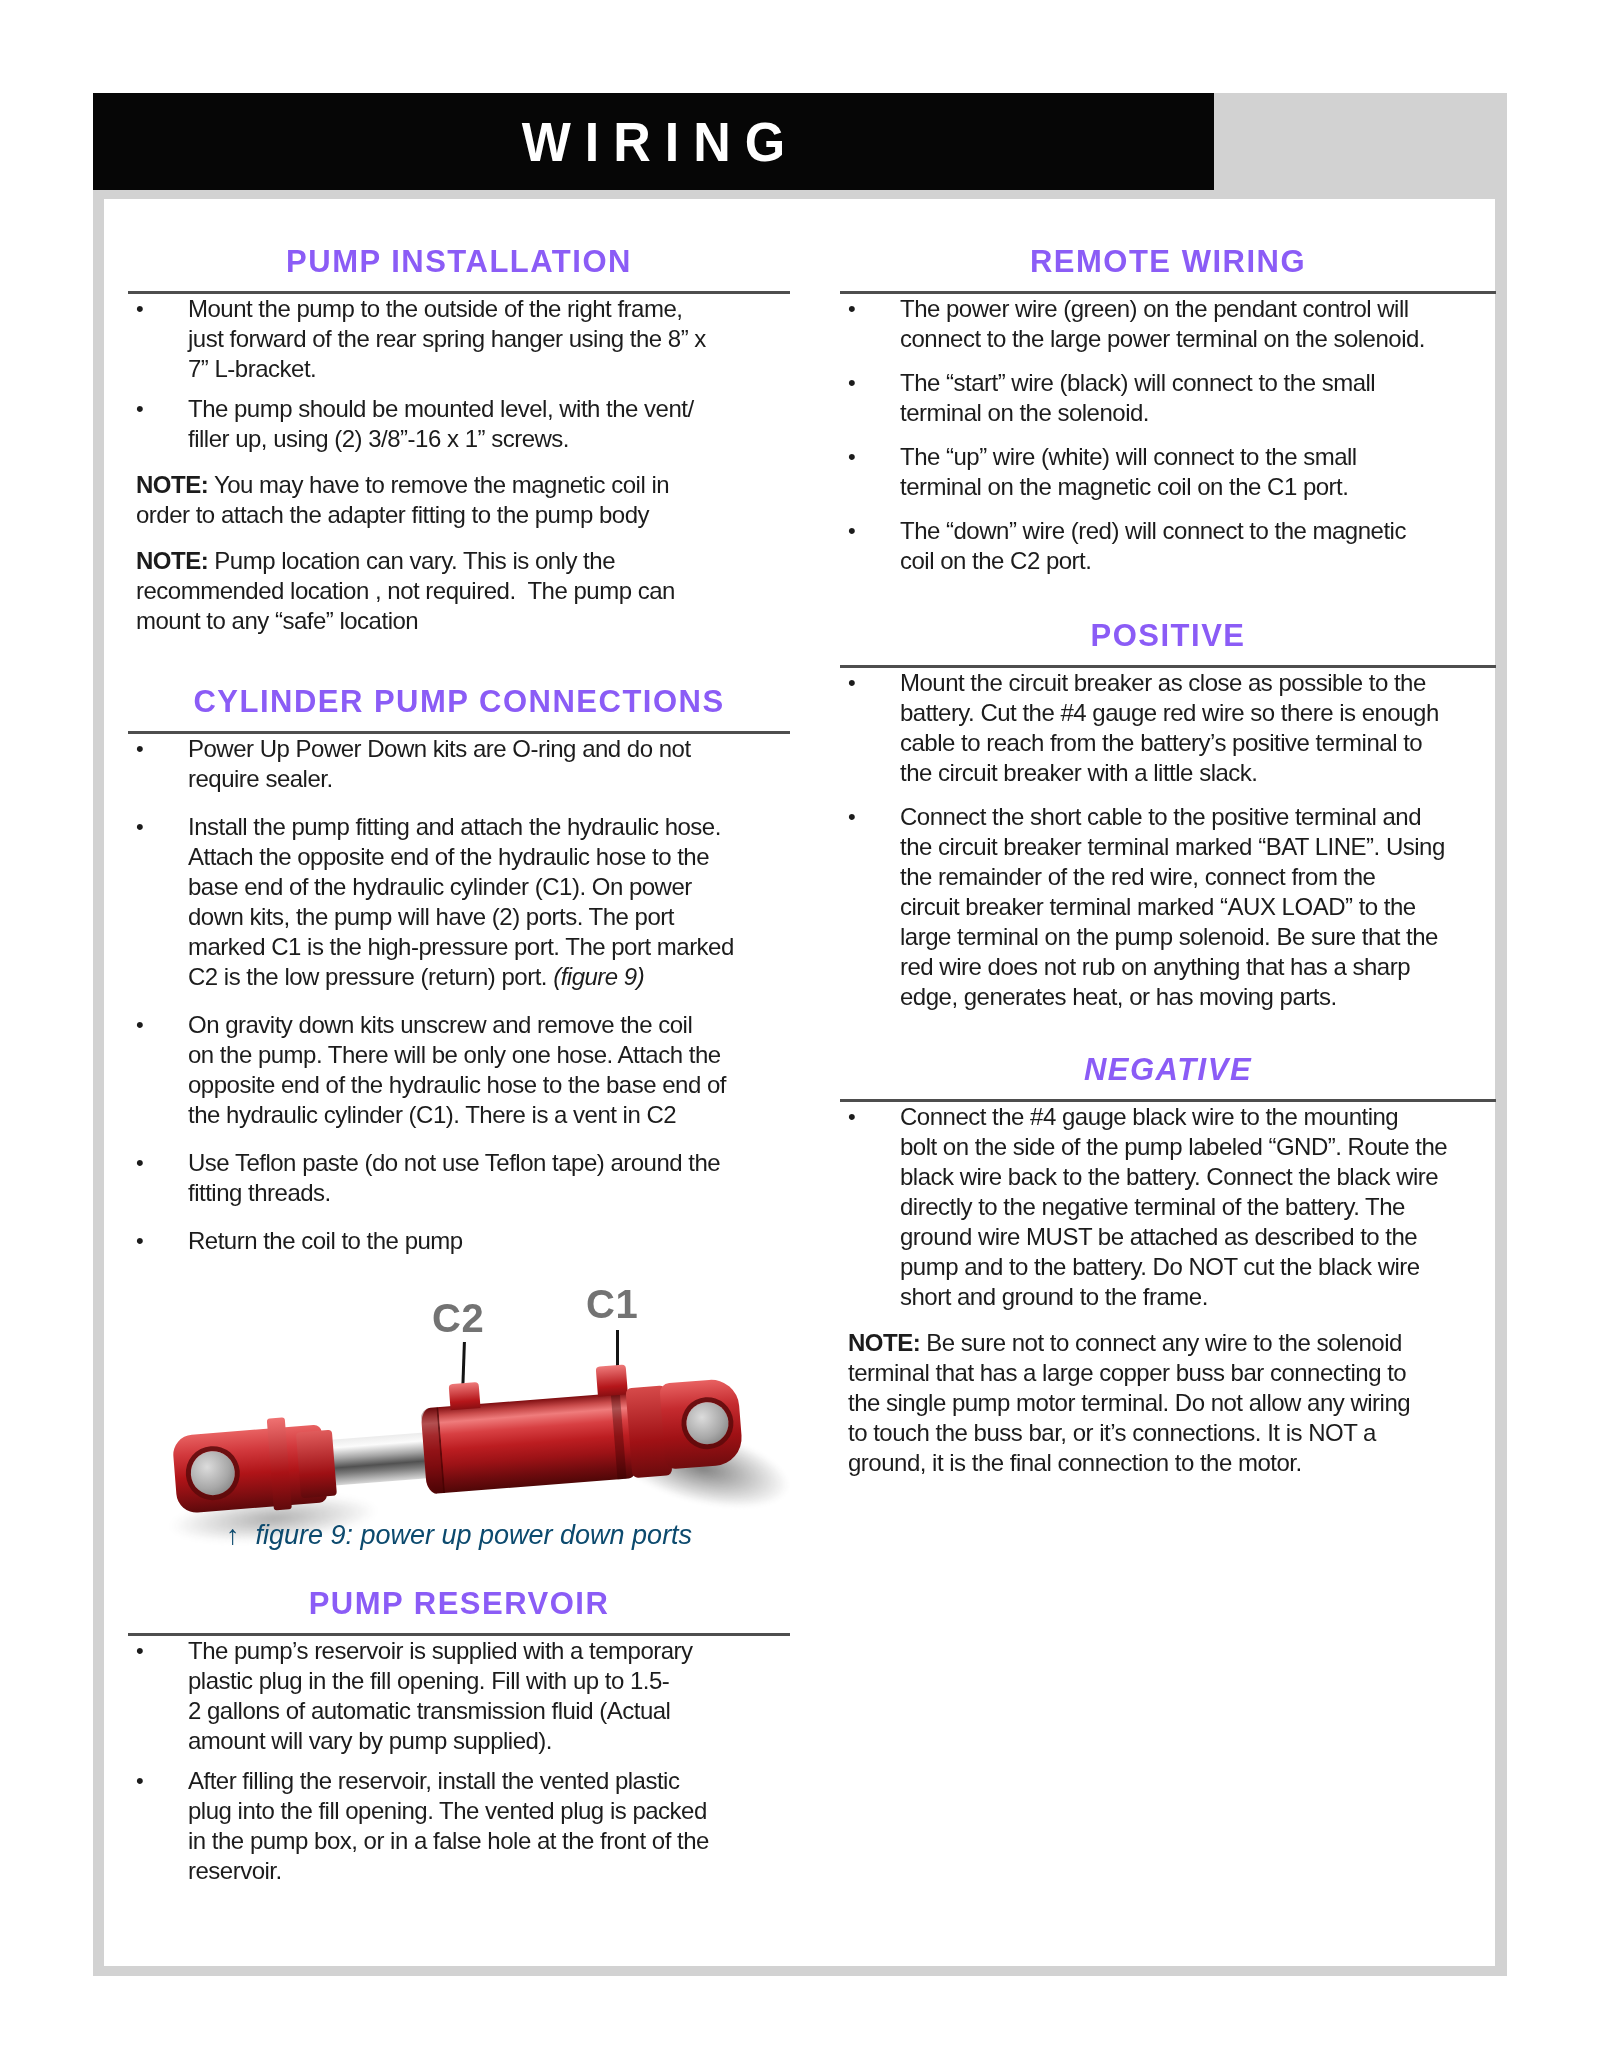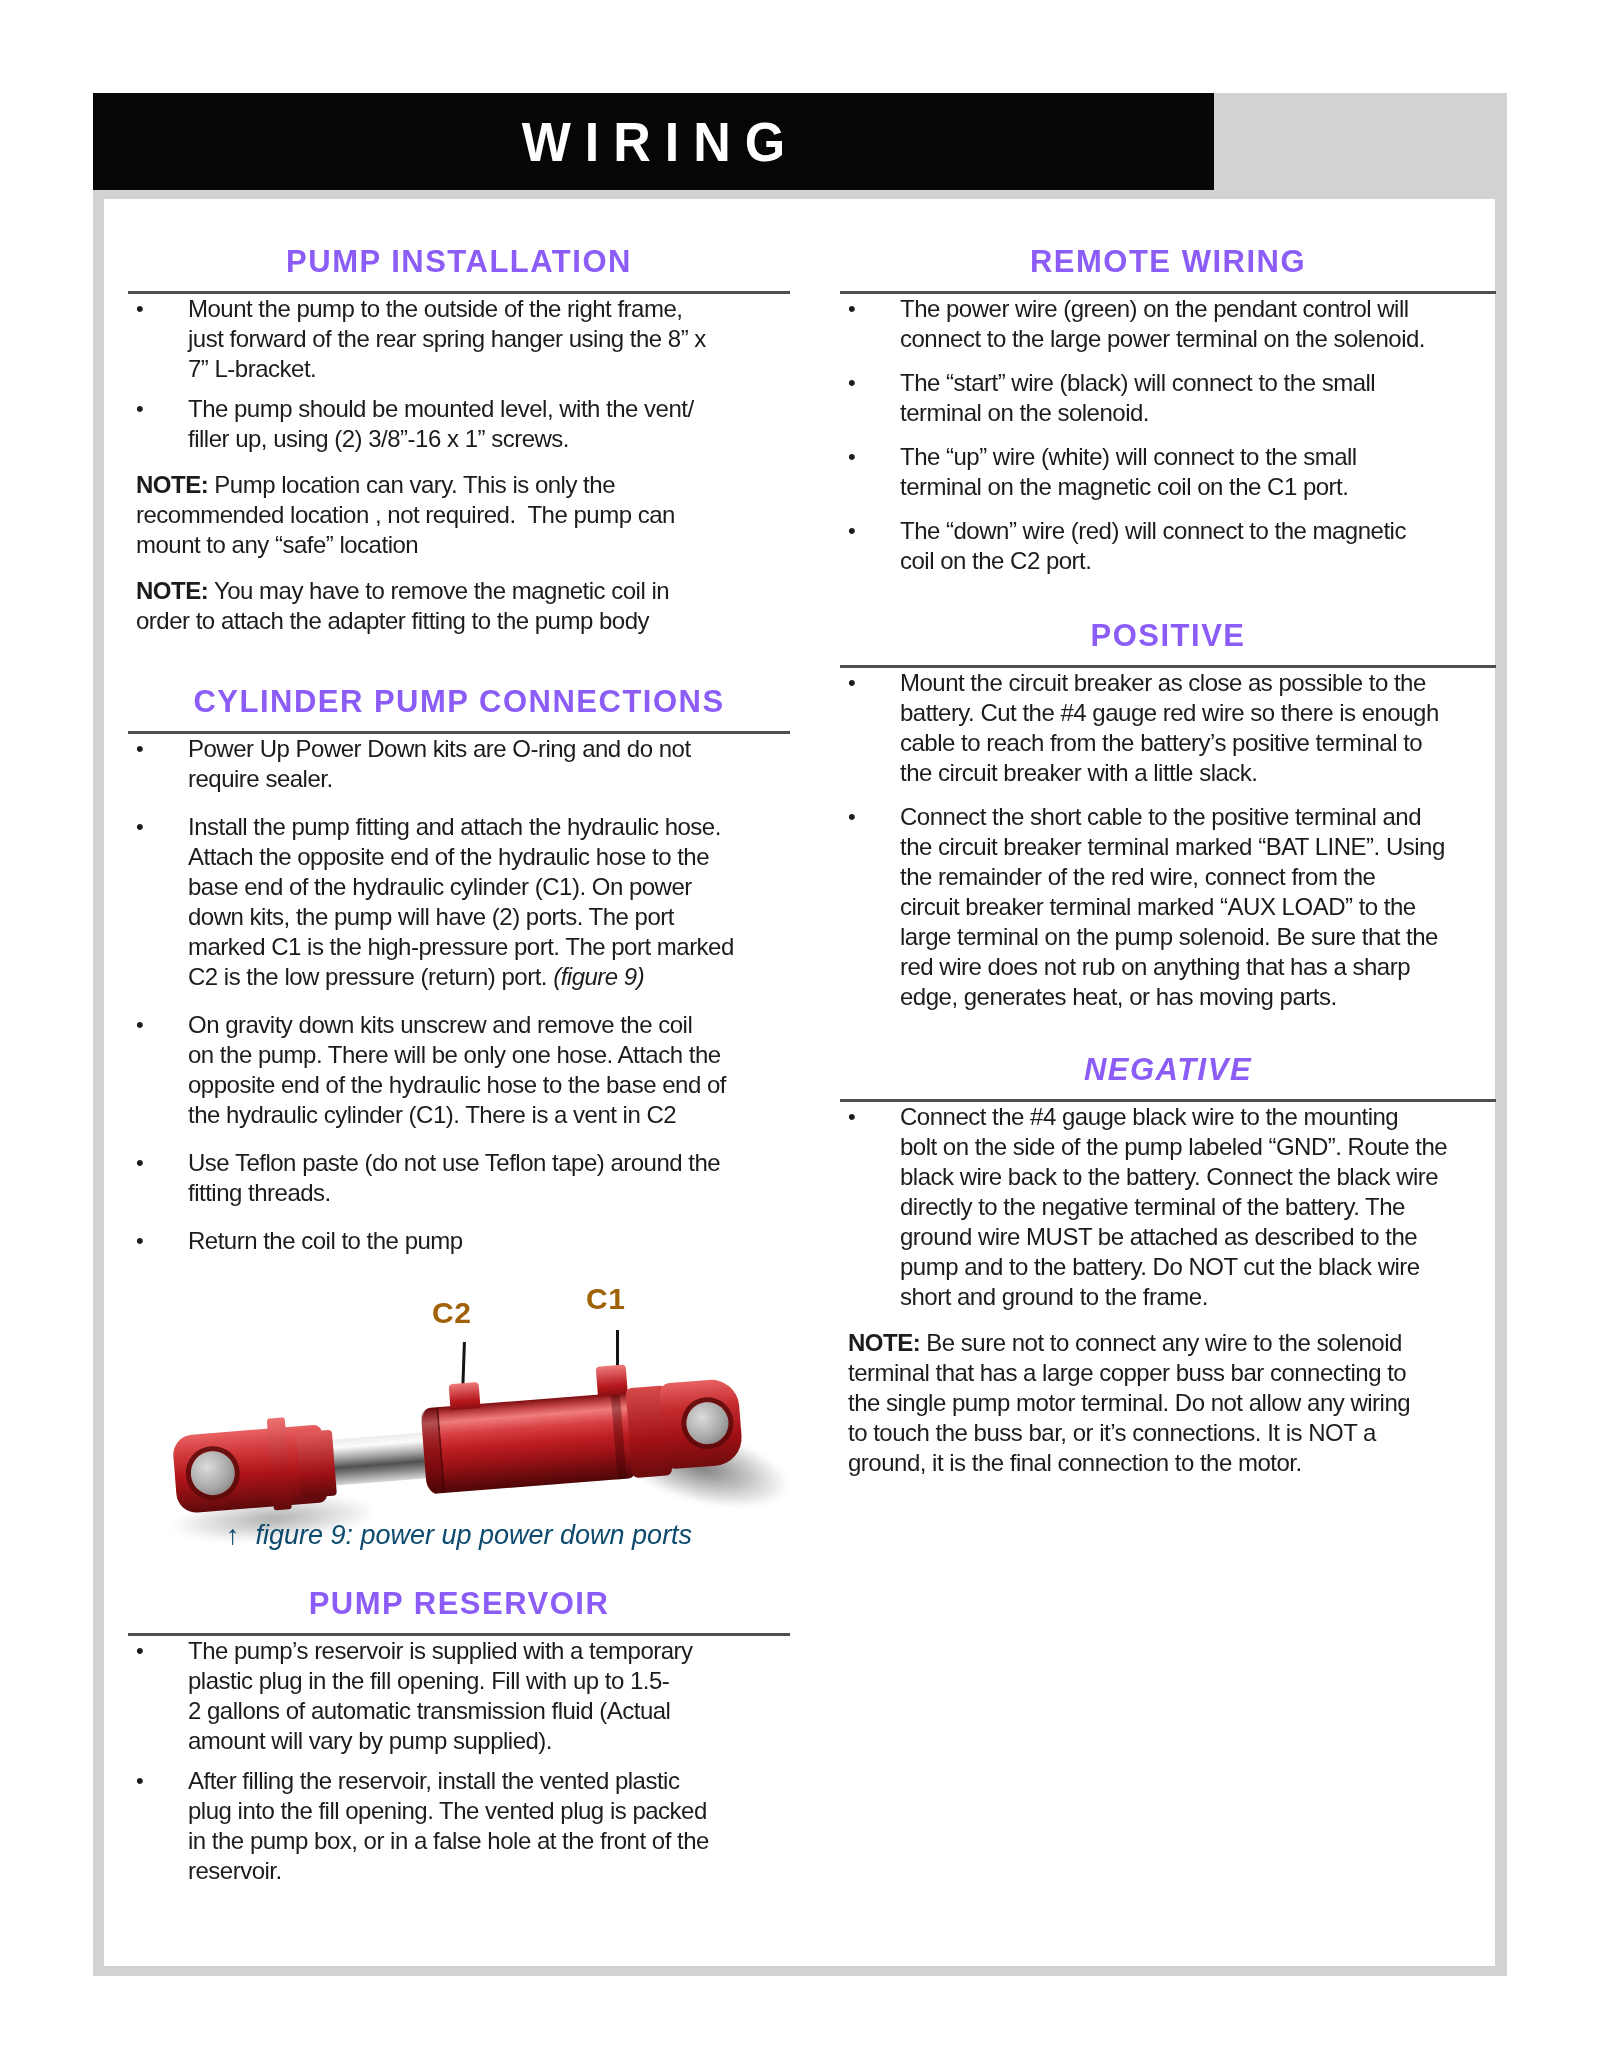--- a/index.html
+++ b/index.html
@@ -54,21 +54,21 @@
   .mt-list-b { margin-top:32px; } .gap-b + .gap-b { margin-top:18px; }
   .mt-sec3 { margin-top:16px; }
   .mt-list-c { margin-top:18px; } .gap-c + .gap-c { margin-top:10px; }
   .mt-secpos { margin-top:42px; }
   .mt-list-d { margin-top:22px; } .gap-d + .gap-d { margin-top:14px; }
   .mt-secneg { margin-top:40px;font-style:italic; }
   .mt-list-e { margin-top:40px; }
 
   
   .fig { position:relative; height:300px; margin-top:14px; }
-  .fig-label { position:absolute; font-weight:bold; font-size:30px; color:#a16207; letter-spacing:0.5px; }
+  .fig-label { position:absolute; font-weight:bold; font-size:40px; color:#737373; letter-spacing:0.5px; }
   .c2-label { left:304px; top:26px; }
   .c1-label { left:458px; top:12px; }
   .pointer { position:absolute; width:3px; background:#141414; }
   .c2-line { left:334px; top:72px; height:52px; transform:rotate(2deg); }
   .c1-line { left:488px; top:60px; height:58px; }
 
   .cyl { position:absolute; left:42px; top:116px; width:572px; height:134px; transform:rotate(-4.5deg); }
   .cyl div { position:absolute; }
   .shadow-r {
     left:440px; top:66px; width:180px; height:70px; border-radius:50%;
@@ -156,25 +156,25 @@
 just forward of the rear spring hanger using the 8” x
 7” L-bracket.</span>
       </li>
       <li class="bullet gap-a">
         <span class="dot">•</span>
         <span class="btext">The pump should be mounted level, with the vent/
 filler up, using (2) 3/8”-16 x 1” screws.</span>
       </li>
     </ul>
 
+    <p class="note"><span class="nlabel">NOTE:</span><span class="ntext"> You may have to remove the magnetic coil in
+order to attach the adapter fitting to the pump body</span></p>
     <p class="note"><span class="nlabel">NOTE:</span><span class="ntext"> Pump location can vary. This is only the
 recommended location , not required.  The pump can
 mount to any “safe” location</span></p>
-    <p class="note"><span class="nlabel">NOTE:</span><span class="ntext"> You may have to remove the magnetic coil in
-order to attach the adapter fitting to the pump body</span></p>
 
     <h2 class="sec-title mt-sec2">CYLINDER PUMP CONNECTIONS</h2>
     <div class="rule"></div>
 
     <ul class="bullets mt-list-b">
       <li class="bullet gap-b">
         <span class="dot">•</span>
         <span class="btext">Power Up Power Down kits are O-ring and do not
 require sealer.</span>
       </li>

